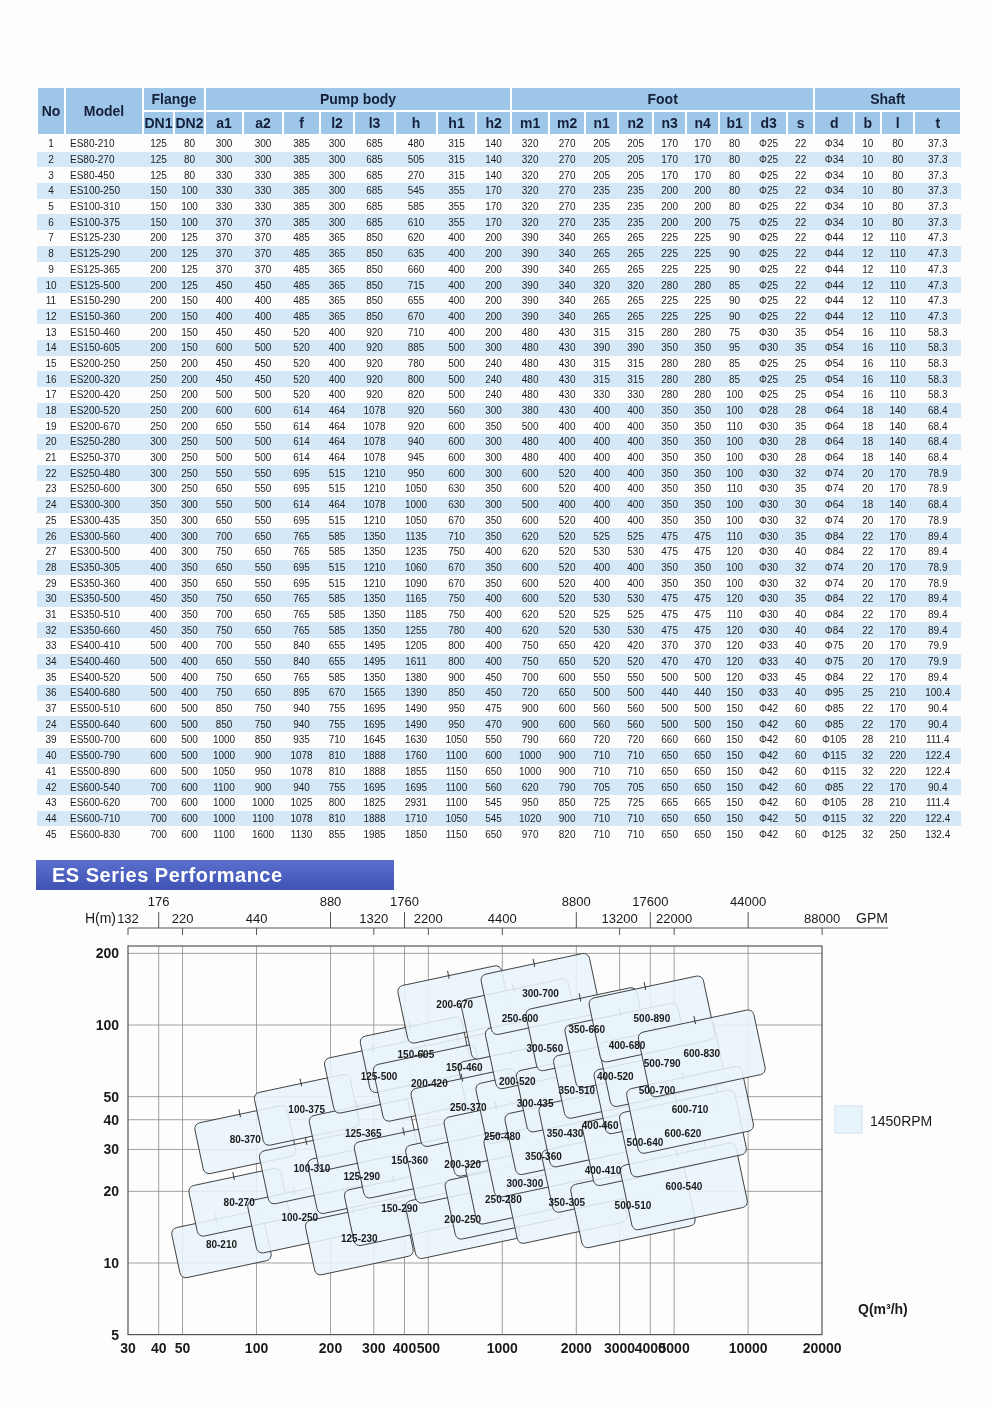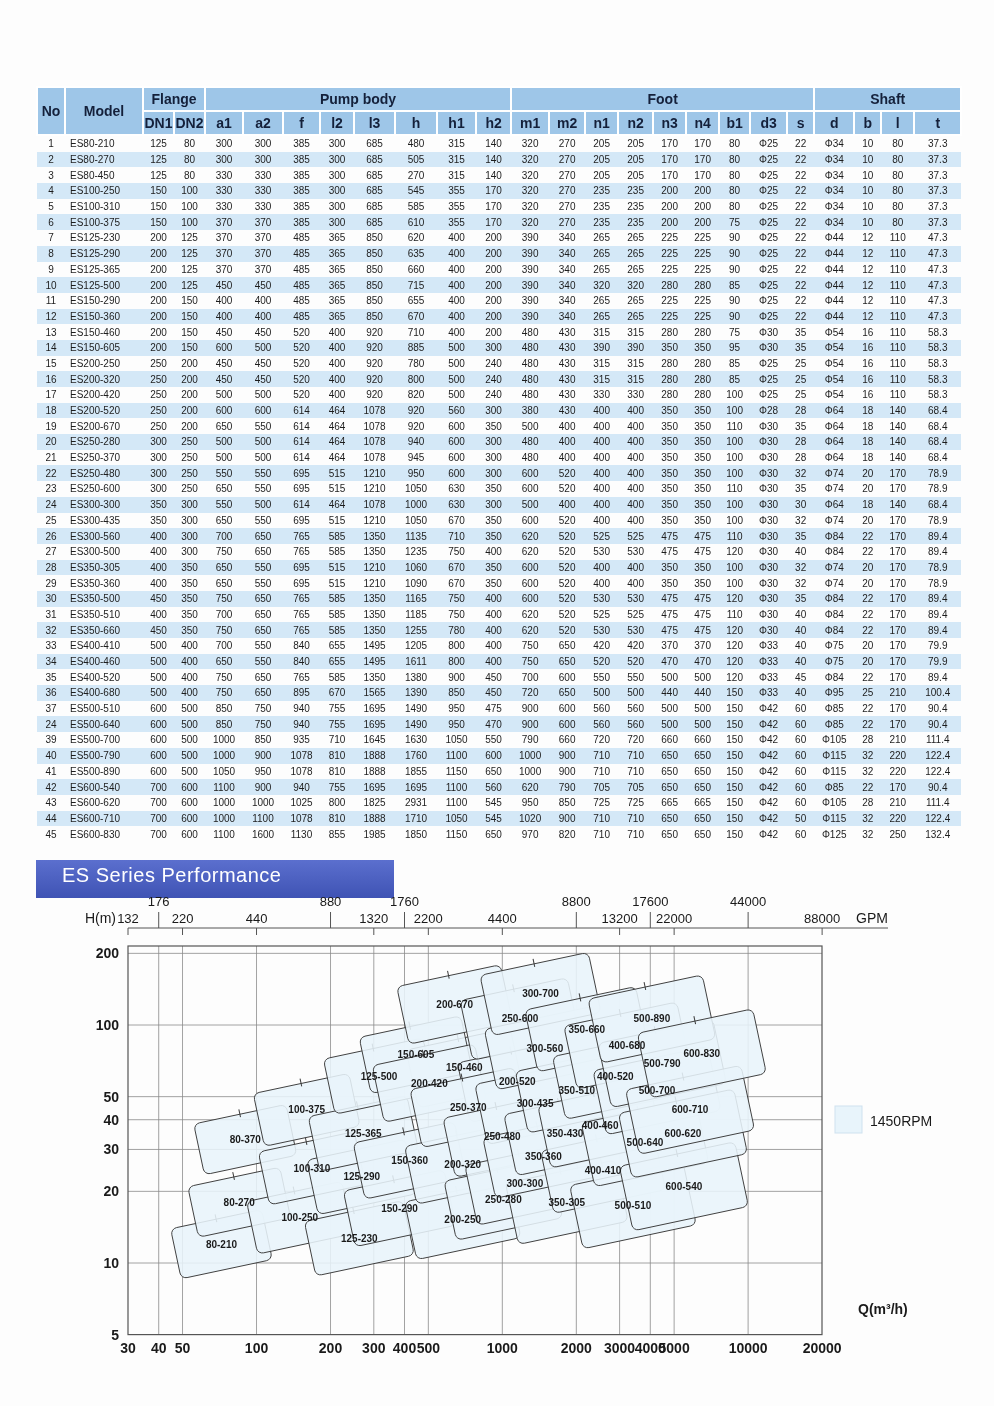--- a/index.html
+++ b/index.html
@@ -8,24 +8,24 @@
   
   .table-wrap{position:absolute;left:36px;top:86px;width:924px;}
   table.spec{border-collapse:collapse;table-layout:fixed;width:924px;}
   table.spec th{background:#9ec6e8;border:2px solid #fff;color:#14203a;
                 font-size:14px;font-weight:bold;padding:0;height:22px;text-align:center;margin-top:35px;}
   table.spec td{font-size:10px;color:#1d1d1d;text-align:center;padding:0;height:15.7px;
                 white-space:nowrap;overflow:hidden;}
   table.spec tbody tr:nth-child(even){background:#d4e8f7;}
   table.spec td.model{text-align:left;padding-left:5px;}
   
-  .banner{position:absolute;left:36px;top:860px;width:358px;height:38px;
+  .banner{position:absolute;left:36px;top:860px;width:358px;height:30px;
           background:linear-gradient(180deg,#5b6fce 0%,#3f53b4 100%);
-          color:#fff;font-size:20px;font-weight:normal;line-height:30px;
-          padding-left:26px;box-sizing:border-box;letter-spacing:.5px;}
+          color:#fff;font-size:20px;font-weight:bold;line-height:30px;
+          padding-left:16px;box-sizing:border-box;letter-spacing:.5px;}
   
   .chart-wrap{position:absolute;left:60px;top:890px;width:934px;height:500px;}
   svg text{font-family:"Liberation Sans",sans-serif;fill:#1a1a1a;}
 </style>
 </head>
 <body>
 
 <div class="page">
 
   <div class="table-wrap">

